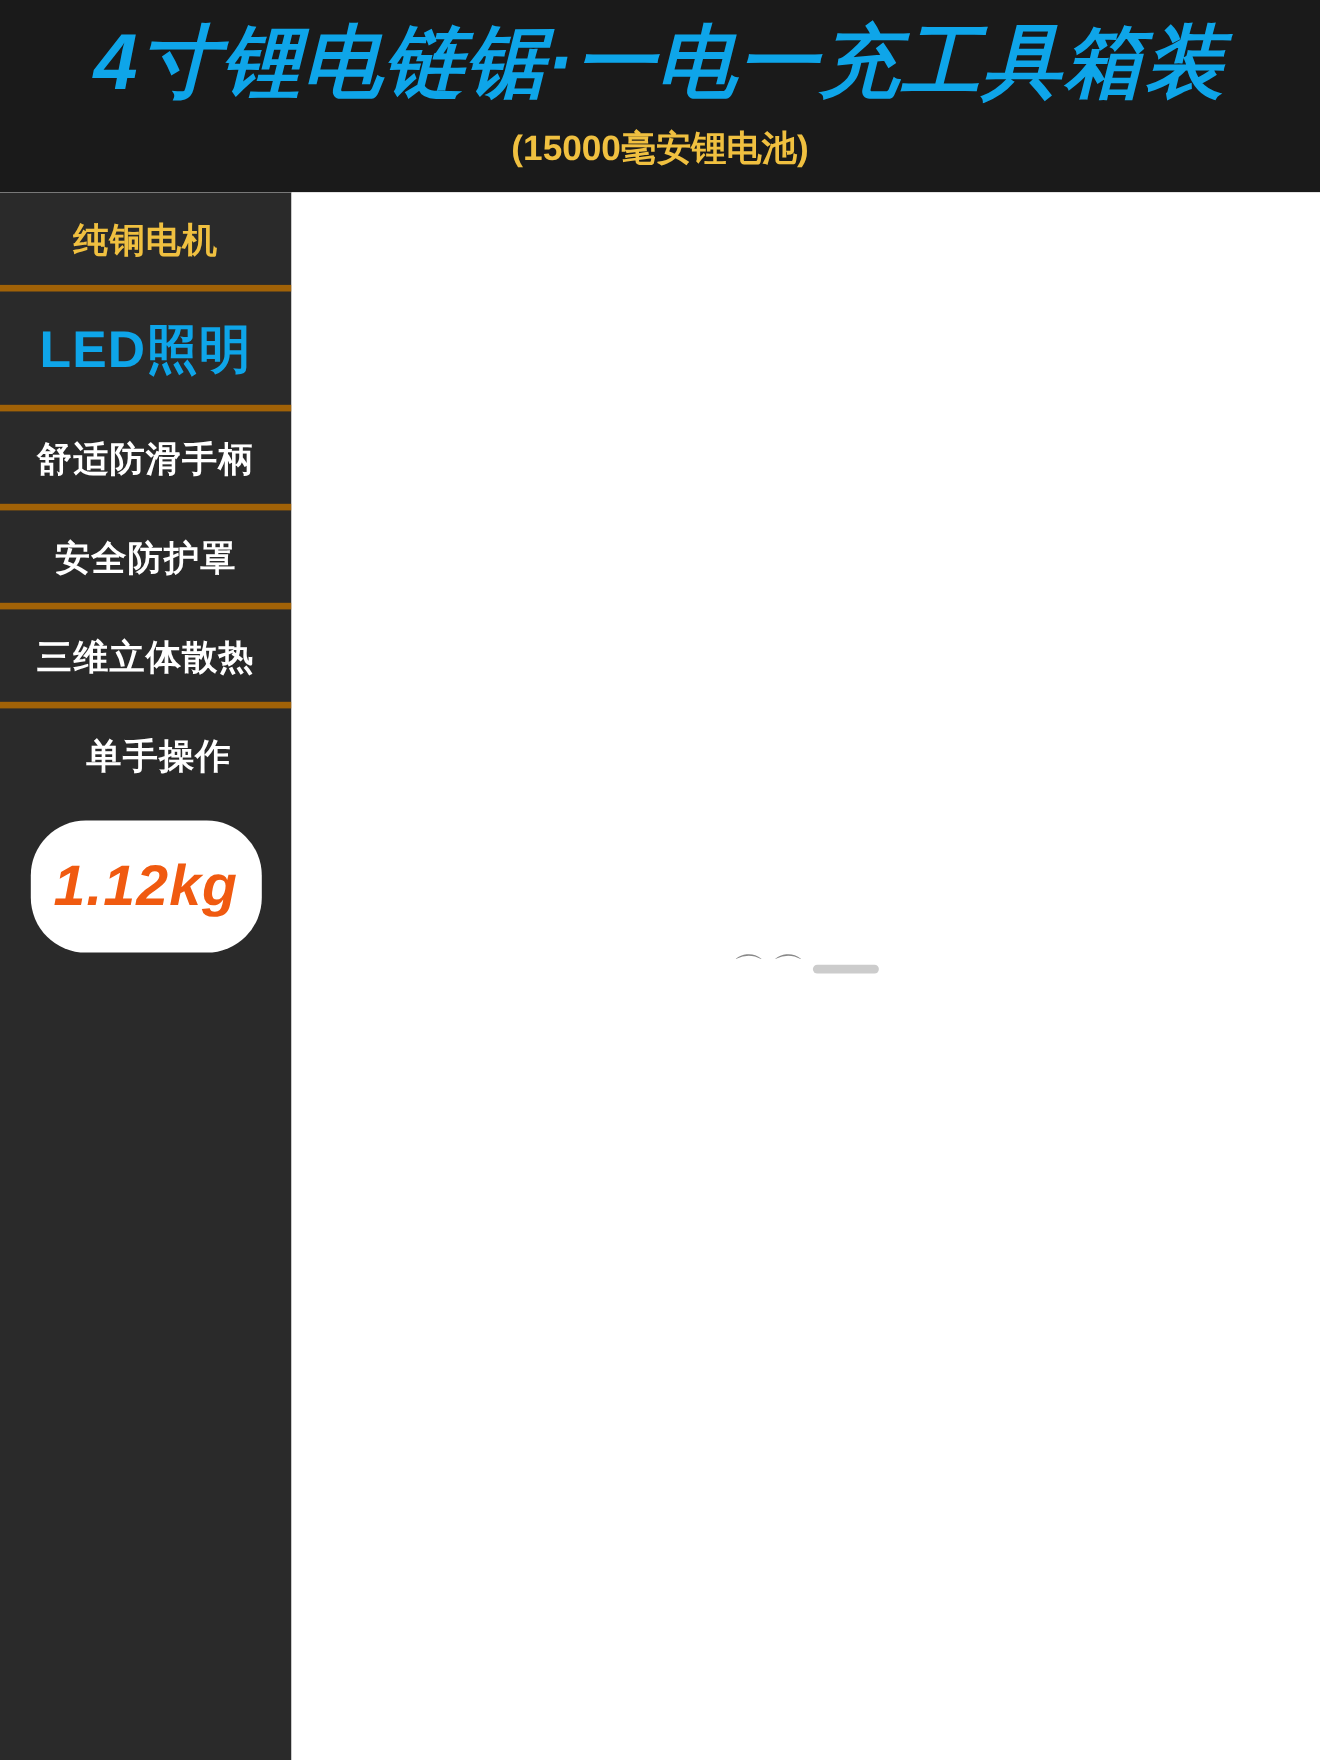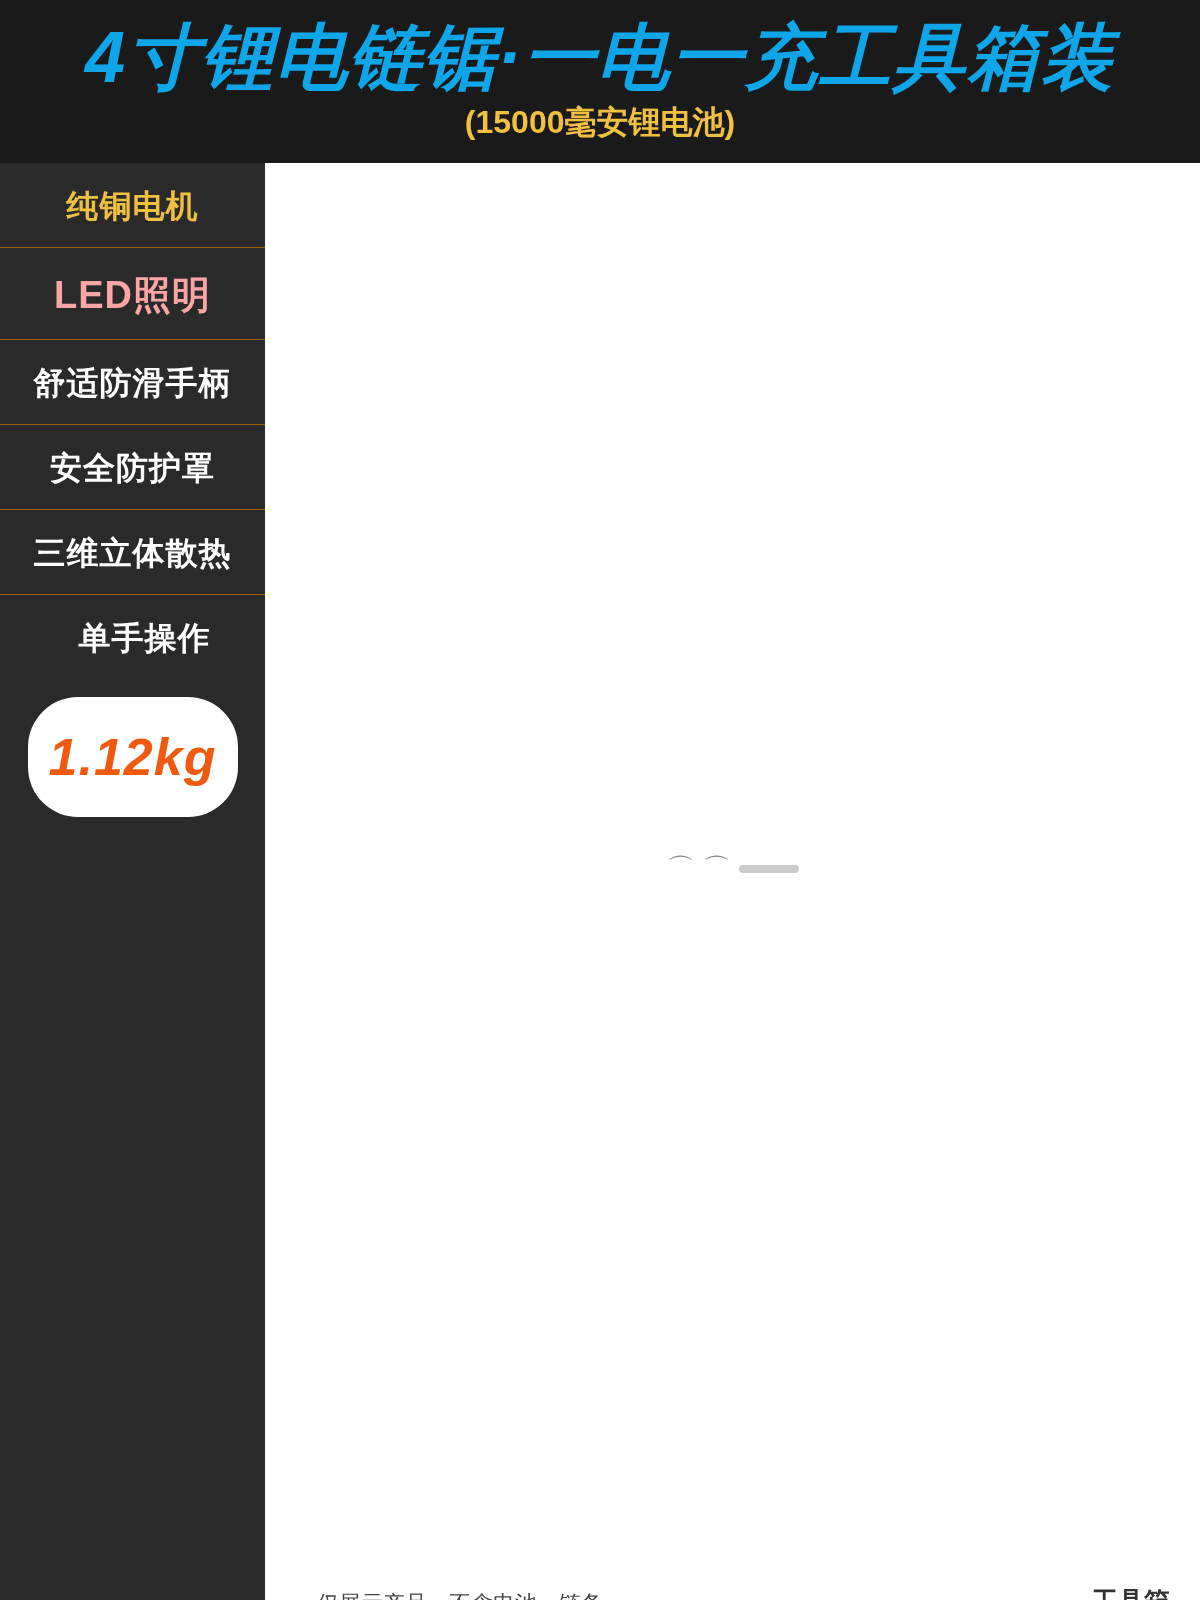--- a/index.html
+++ b/index.html
@@ -25,21 +25,21 @@
       font-weight: 900;
       font-style: italic;
       letter-spacing: 2px;
       line-height: 1.1;
     }
 
     .header-subtitle {
       color: #f0c040;
       font-size: 32px;
       font-weight: 700;
-      margin-top: 4px;
+      margin-top: 16px;
       padding-bottom: 10px;
     }
 
     
     .main-layout {
       display: flex;
       width: 1200px;
       height: calc(1600px - 130px);
       background: #fff;
     }
@@ -50,43 +50,43 @@
       background: #2a2a2a;
       display: flex;
       flex-direction: column;
       padding: 0;
       flex-shrink: 0;
     }
 
     .feature-item {
       padding: 22px 10px 18px 10px;
       text-align: center;
-      border-bottom: 1px solid #a16207;
+      border-bottom: 6px solid #a16207;
       position: relative;
     }
 
     .feature-item:last-of-type {
       border-bottom: none;
       margin-left: 24px;
     }
 
     .feature-text {
       font-size: 32px;
       font-weight: 700;
       color: #f0c040;
       letter-spacing: 1px;
     }
 
     .feature-text.white {
       color: #fff;
     }
 
     .feature-text.led {
-      color: #fca5a5;
-      font-size: 38px;
+      color: #0ea5e9;
+      font-size: 47px;
     }
 
     
     .weight-badge {
       background: #fff;
       border-radius: 50px;
       margin: 18px auto 18px auto;
       width: 210px;
       padding: 30px 20px;
       text-align: center;

